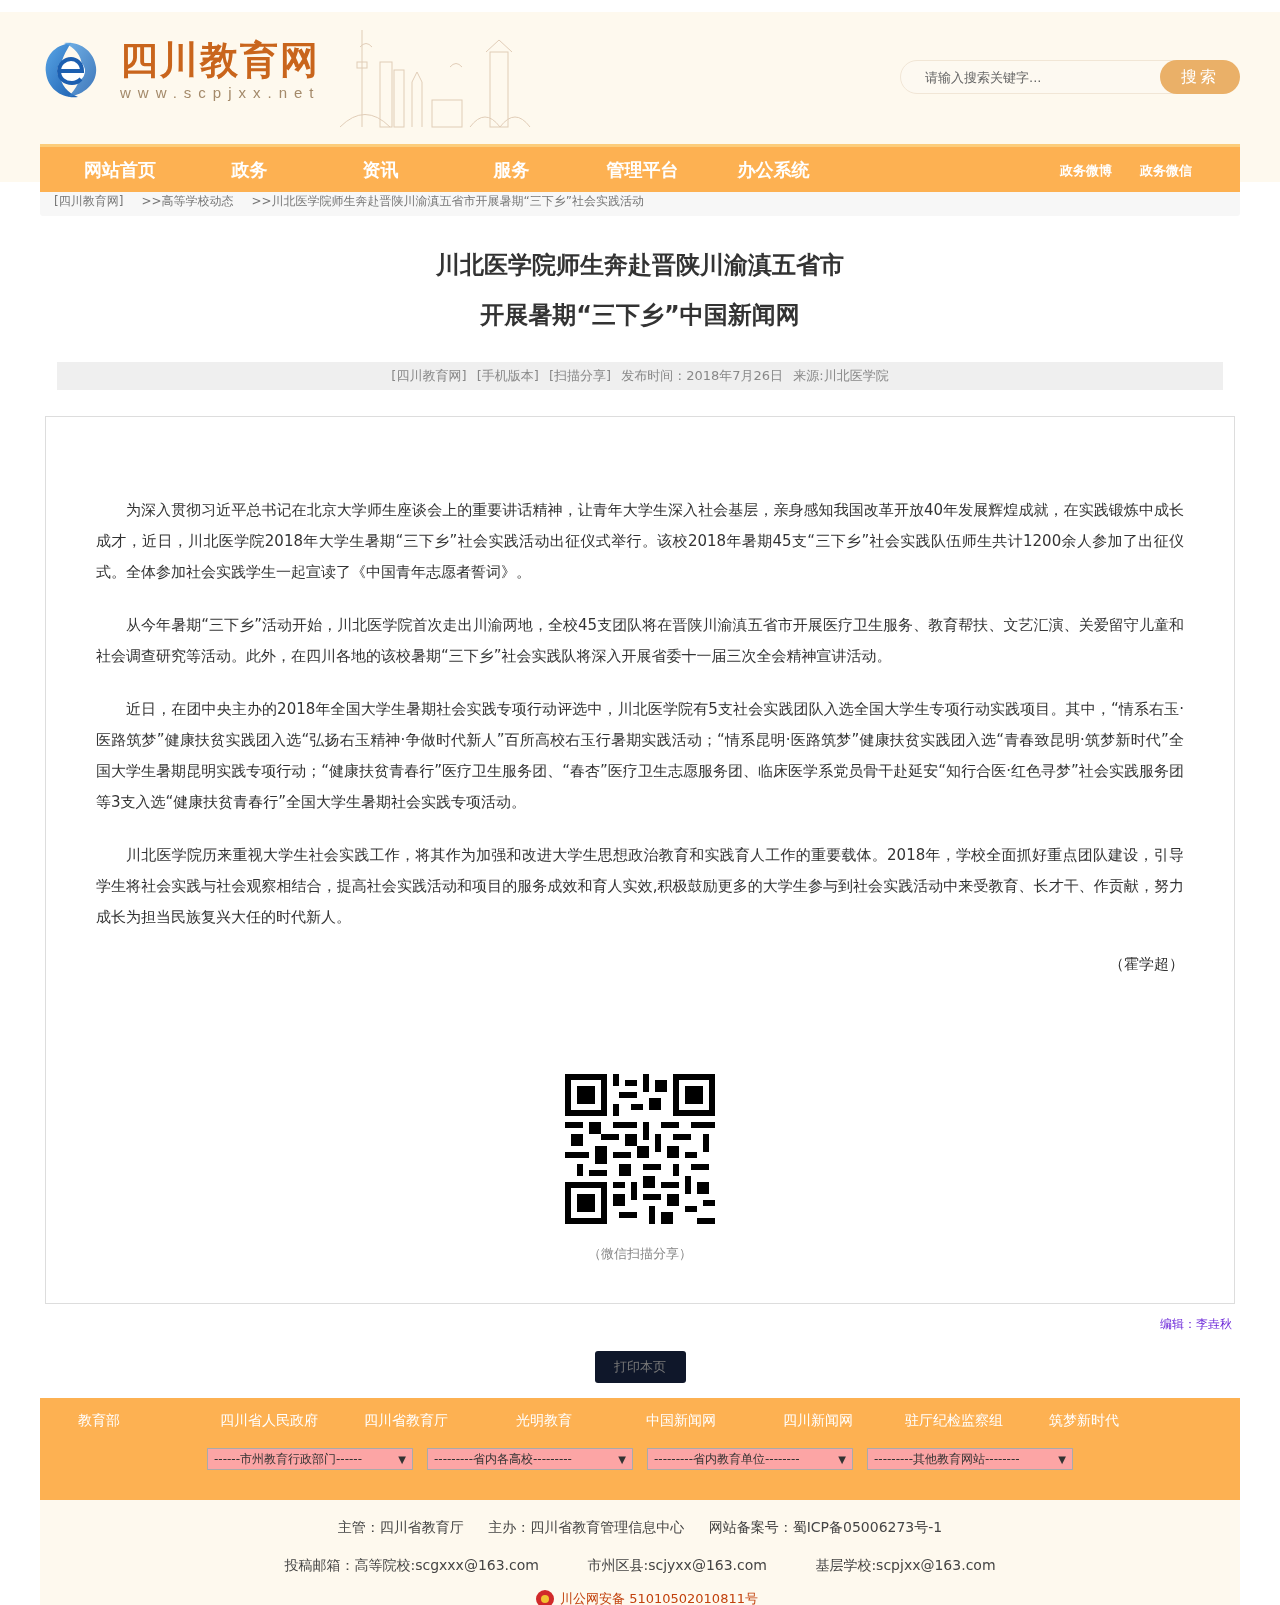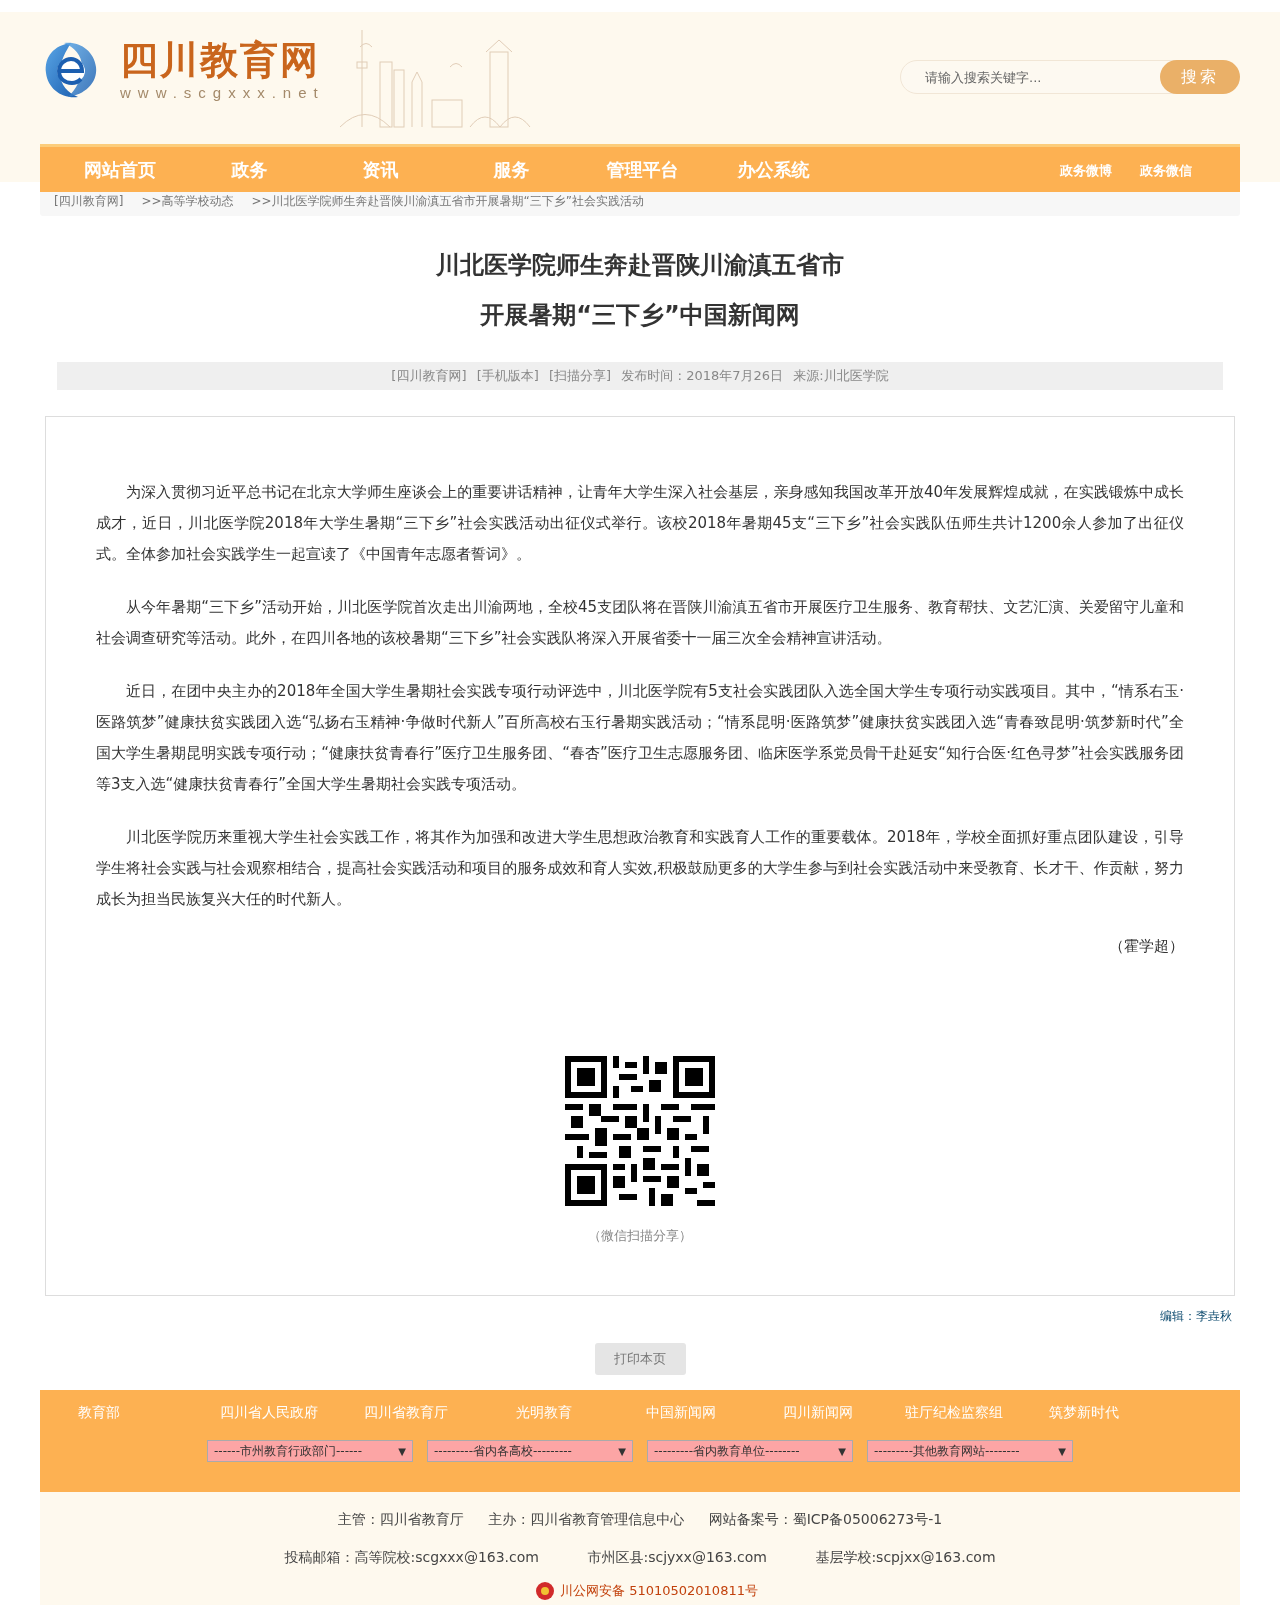--- a/index.html
+++ b/index.html
@@ -32,30 +32,30 @@
   .breadcrumb { width: 1200px; margin: 4px auto 0; height: 30px; background: #f7f7f7; display: flex; align-items: center; padding-left: 14px; font-size: 12px; color: #777; border-radius: 3px; }
   .breadcrumb span { margin-right: 18px; }
 
   
   .article-title { text-align: center; margin-top: 24px; }
   .article-title .t { font-size: 24px; font-weight: bold; color: #333; line-height: 50px; }
   .meta { width: 1166px; margin: 22px auto 0; height: 28px; background: #efefef; text-align: center; font-size: 13px; color: #888; line-height: 28px; }
   .meta span { margin: 0 3px; }
 
   
-  .content-box { width: 1190px; margin: 26px auto 0; border: 1px solid #ddd; padding: 60px 50px 40px 50px; min-height: 880px; }
+  .content-box { width: 1190px; margin: 26px auto 0; border: 1px solid #ddd; padding: 78px 50px 40px 50px; min-height: 880px; }
   .content-box p { font-size: 15px; line-height: 31px; text-indent: 2em; color: #333; margin-bottom: 22px; text-align: justify; }
   .author { text-align: right; font-size: 15px; margin-top: 10px; color: #333; }
   .qr-wrap { text-align: center; margin-top: 100px; }
   .qr { width: 150px; height: 150px; display: inline-block; }
   .qr-caption { font-size: 13px; color: #888; margin-top: 18px; }
 
-  .editor { width: 1200px; margin: 12px auto 0; text-align: right; font-size: 12px; color: #0c4a6e; padding-right: 8px; }
+  .editor { width: 1200px; margin: 12px auto 0; text-align: right; font-size: 12px; color: #6d28d9; padding-right: 8px; }
   .print-wrap { text-align: center; margin-top: 18px; }
-  .print-btn { display: inline-block; width: 91px; height: 32px; line-height: 32px; background: #e5e5e5; color: #777; border-radius: 3px; font-size: 13px; border: none; font-family: "DejaVu Sans", sans-serif; }
+  .print-btn { display: inline-block; width: 91px; height: 32px; line-height: 32px; background: #0f172a; color: #777; border-radius: 3px; font-size: 13px; border: none; font-family: "DejaVu Sans", sans-serif; }
 
   
   .footer-links { width: 1200px; margin: 15px auto 0; background: #fdb152; height: 102px; padding-top: 12px; }
   .link-row { display: flex; padding-left: 38px; height: 22px; align-items: center; }
   .link-row span { color: #fff; font-size: 14px; cursor: pointer; }
   .select-row { display: flex; justify-content: center; gap: 14px; margin-top: 16px; }
   .sel { width: 206px; height: 22px; background: #fca5a5; border: 1px solid #aaa; font-size: 12px; color: #333; display: flex; align-items: center; justify-content: space-between; padding: 0 6px; font-family: "DejaVu Sans", sans-serif; }
   .sel .arrow { font-size: 10px; }
   .footer-info { width: 1200px; margin: 0 auto; background: #fef9ee; height: 145px; text-align: center; font-size: 14px; color: #444; padding-top: 14px; }
   .footer-info .row { line-height: 26px; margin-bottom: 12px; }
@@ -80,21 +80,21 @@
             </linearGradient>
           </defs>
           <path d="M31 4 C14 6 4 18 6 34 C8 50 22 60 38 58 C28 54 20 46 20 34 C20 22 26 12 31 4 Z" fill="url(#lg)"></path>
           <path d="M28 58 C44 56 58 44 56 28 C54 12 40 2 24 4 C34 8 42 16 42 28 C42 40 36 50 28 58 Z" fill="url(#lg)" opacity="0.85"></path>
           <ellipse cx="31" cy="32" rx="14" ry="12" fill="#ffffff"></ellipse>
           <path d="M20 32 H42 C42 24 36 20 31 20 C25 20 19 25 19 32 C19 40 25 44 32 44 C36 44 39 42 41 40" fill="none" stroke="#1c5fb0" stroke-width="4"></path>
         </svg>
       </div>
       <div class="logo-text">
         <div class="logo-cn">四川教育网</div>
-        <div class="logo-url">www.scgxxx.net</div>
+        <div class="logo-url">www.scpjxx.net</div>
       </div>
     </div>
     <svg class="skyline" viewBox="0 0 200 110">
       <g fill="none" stroke="#c8a88a" stroke-width="1">
         <line x1="22" y1="8" x2="22" y2="105"></line>
         <rect x="17" y="40" width="10" height="6"></rect>
         <rect x="40" y="40" width="12" height="65"></rect>
         <rect x="54" y="48" width="10" height="57"></rect>
         <path d="M72 105 L72 60 L77 50 L82 60 L82 105"></path>
         <path d="M0 105 Q25 80 50 105"></path>

